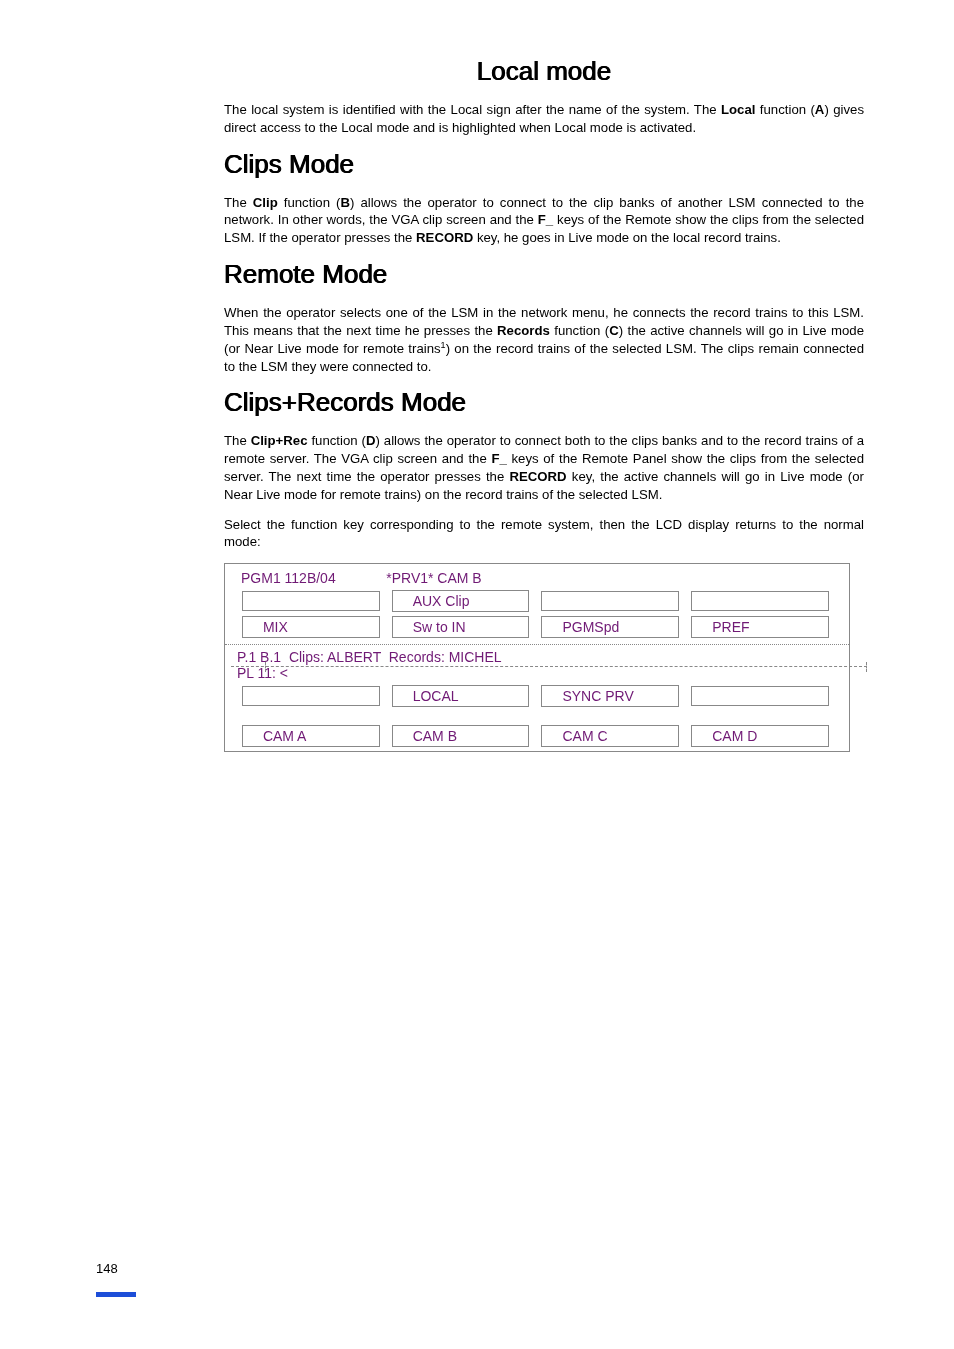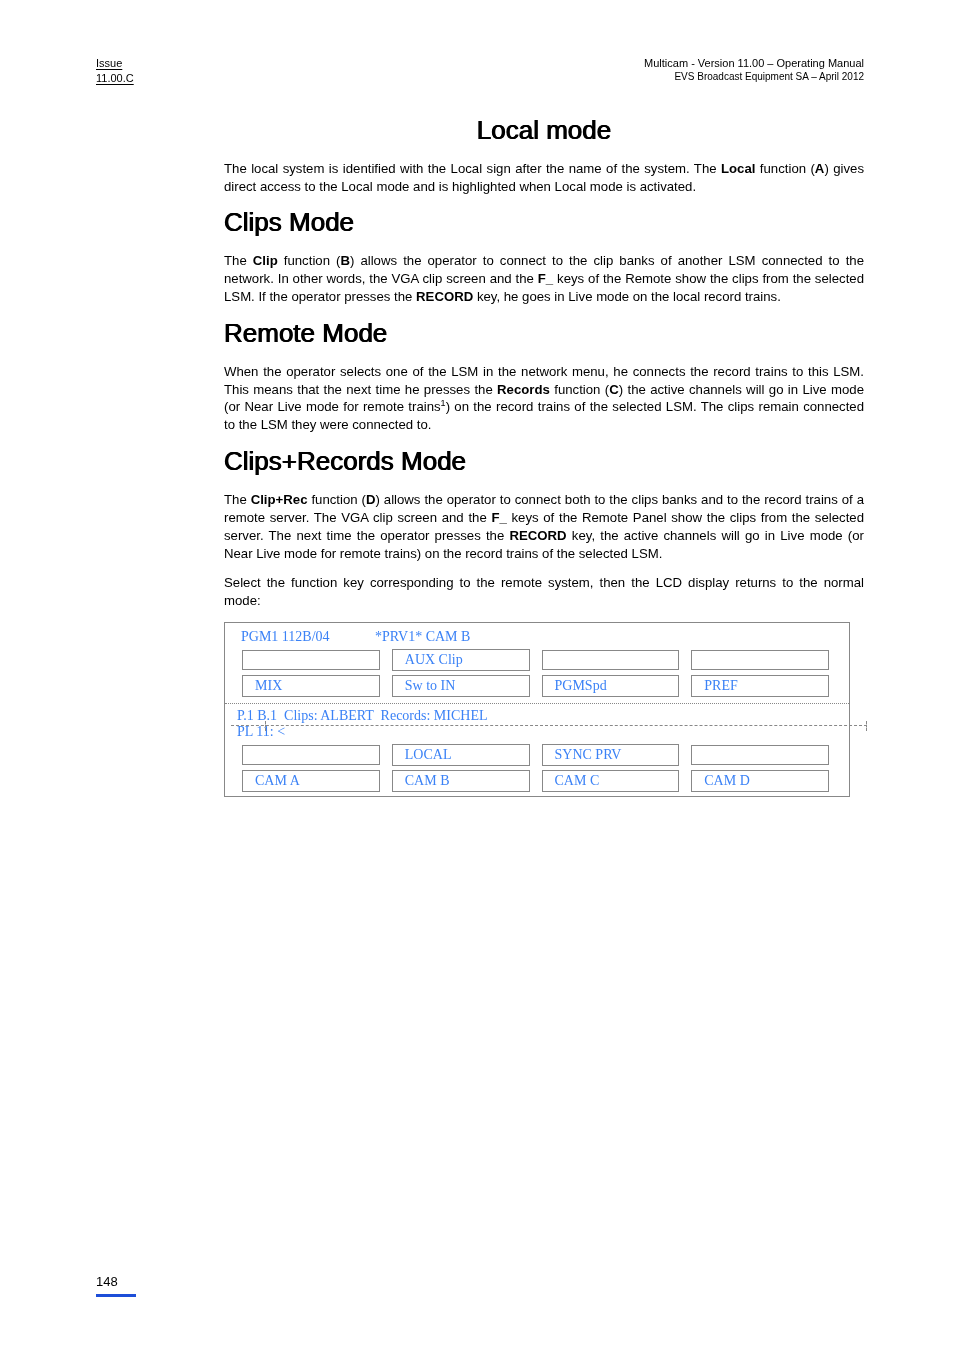--- a/index.html
+++ b/index.html
@@ -46,23 +46,23 @@
   }
   h2:first-child { margin-top: 0; text-align: center; }
   p {
     font-size: 13.2px;
     line-height: 1.35;
     text-align: justify;
     margin-bottom: 12px;
   }
   .lcd {
     border: 1px solid #888;
-    font-family: Liberation Serif, serif;
+    font-family: Liberation Sans, sans-serif;
     font-size: 14px;
-    color: #3b82f6;
+    color: #701a75;
     margin-top: 6px;
     position: relative;
     margin-right: 14px;
   }
   .lcd-section {
     padding: 6px 8px 4px 8px;
   }
   .lcd-sep {
     border: none;
     border-top: 1.5px dotted #888;
@@ -71,69 +71,59 @@
   .lcd-row {
     display: flex;
     white-space: pre;
     align-items: center;
   }
   .lcd-head {
     padding-left: 8px;
   }
   .cell {
     border: 1px solid #888;
-    padding: 2px 12px;
+    padding: 2px 20px;
     width: 150px;
     margin-right: 12px;
     min-height: 20px;
   }
   .lcd-label {
     width: 10px;
     display: inline-block;
   }
   .sup { font-size: 9px; vertical-align: super; line-height: 0; }
   .b { font-weight: bold; }
   .page-num {
     position: absolute;
     left: 96px;
     bottom: 52px;
     font-size: 13px;
-    border-bottom: 3px solid #1d4ed8;
+    border-bottom: 5px solid #1d4ed8;
     padding-right: 18px;
-    padding-bottom: 5px;
+    padding-bottom: 16px;
   }
   .wide-dash {
     position: absolute;
     border-top: 1.5px dashed #888;
     left: -2px;
     right: -26px;
     height: 0;
   }
   .dash-v {
     position: absolute;
     border-left: 1.5px dashed #888;
     top: -5px;
     height: 10px;
   }
   .rel { position: relative; }
 </style>
 </head>
 <body>
 
 <div class="page">
-  <div class="header-row">
-    <div class="issue">
-      <span>Issue</span><br>
-      <span>11.00.C</span>
-    </div>
-    <div class="header-right">
-      <div>Multicam - Version 11.00 – Operating Manual</div>
-      <div class="sub">EVS Broadcast Equipment SA – April 2012</div>
-    </div>
-  </div>
 
   <div class="content">
 
     <h2>Local mode</h2>
     <p>
       <span>The local system is identified with the Local sign after the name of the system. The </span><span class="b">Local</span><span> function (</span><span class="b">A</span><span>) gives direct access to the Local mode and is highlighted when Local mode is activated.</span>
     </p>
 
     <h2>Clips Mode</h2>
     <p>
@@ -179,21 +169,21 @@
           </div>
         </div>
         <div class="lcd-row" style="padding-left:4px;">PL 11: &lt;</div>
         <div class="lcd-row" style="margin-top:4px">
           <span class="lcd-label"></span>
           <span class="cell"></span>
           <span class="cell">LOCAL</span>
           <span class="cell">SYNC PRV</span>
           <span class="cell"></span>
         </div>
-        <div class="lcd-row" style="margin-top:4px">
+        <div class="lcd-row" style="margin-top:18px">
           <span class="lcd-label"></span>
           <span class="cell">CAM A</span>
           <span class="cell">CAM B</span>
           <span class="cell">CAM C</span>
           <span class="cell">CAM D</span>
         </div>
       </div>
     </div>
 
   </div>

